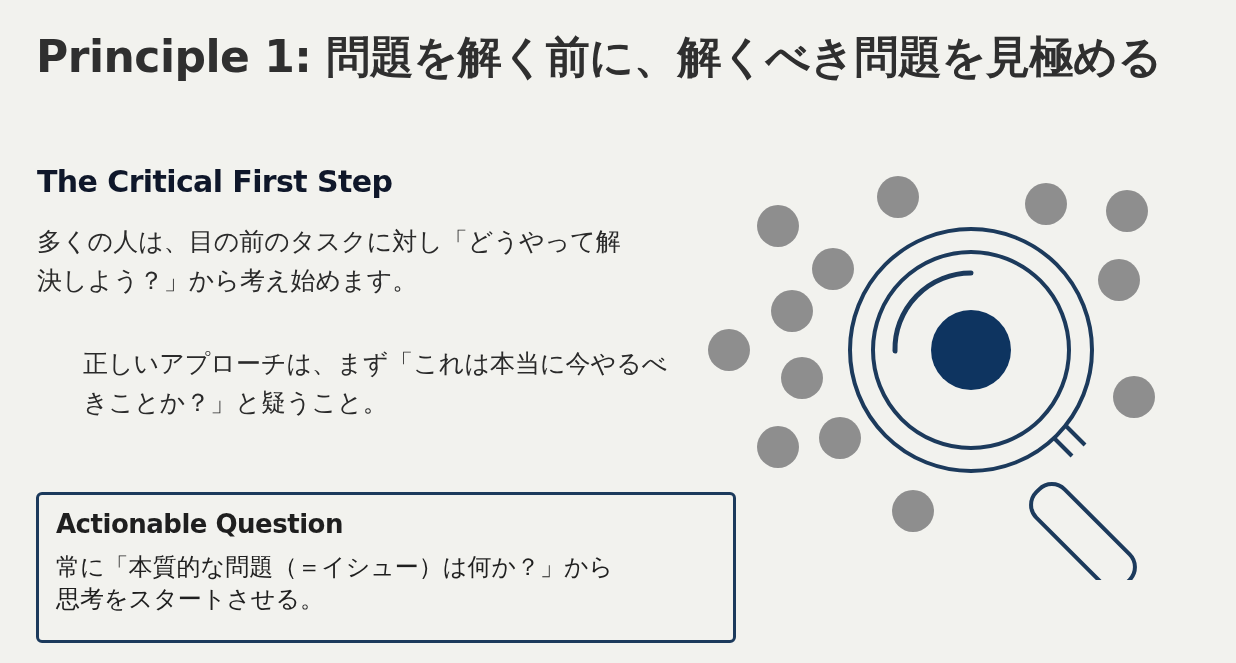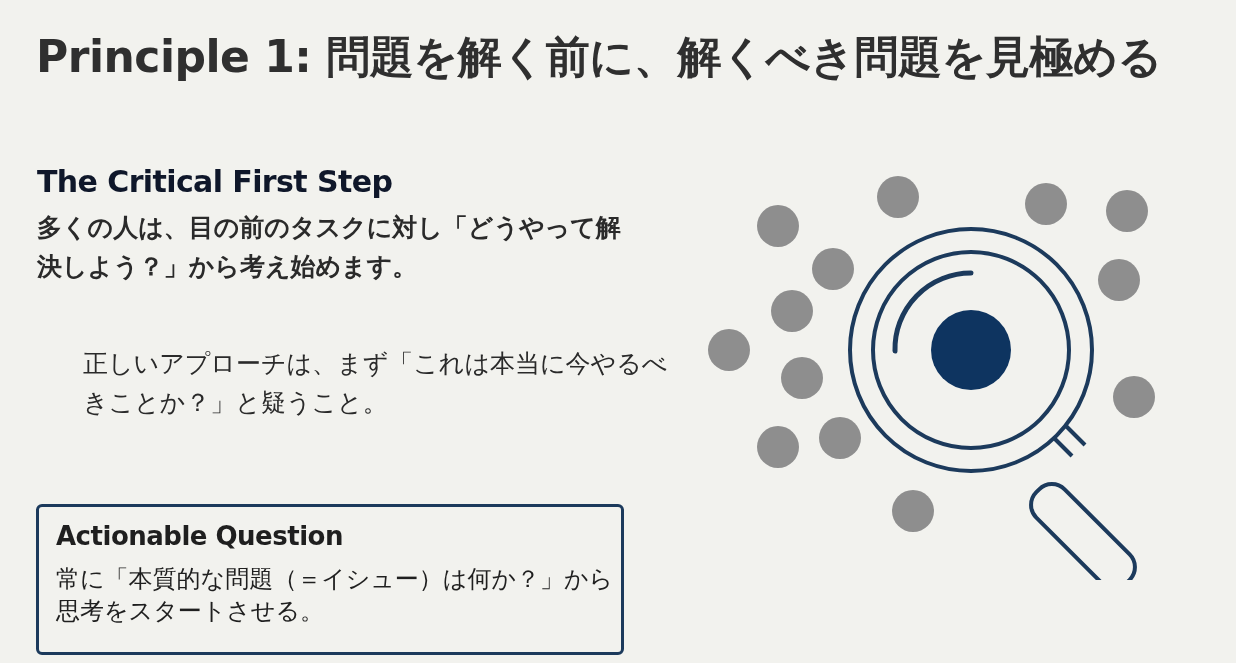--- a/index.html
+++ b/index.html
@@ -1,23 +1,23 @@
 <!DOCTYPE html>
 <html><head>
 <meta charset="utf-8">
 <style>
   html, body { margin:0; padding:0; }
   body { width:1236px; height:663px; background:#f2f2ee; overflow:hidden; position:relative;
          font-family:"DejaVu Sans","Liberation Sans",sans-serif; color:#2b2b2b; }
   .title { position:absolute; left:36px; top:28px; font-size:44px; font-weight:bold; color:#2f2f2f; letter-spacing:-0.5px; white-space:nowrap; }
   .subhead { position:absolute; left:37px; top:164px; font-size:30px; font-weight:bold; color:#0f172a; letter-spacing:-0.6px;text-align:center; }
   .para { position:absolute; left:37px; font-size:25px; line-height:39px; color:#2a2a2a; width:590px; }
-  .p1 { top:208px;font-weight:bold; }
+  .p1 { top:222px; }
   .p2 { top:344px;margin-left:46px; }
-  .box { position:absolute; left:36px; top:492px; width:588px; height:151px; border:3px solid #1c3a5c; border-radius:6px; box-sizing:border-box;margin-top:12px; }
+  .box { position:absolute; left:36px; top:492px; width:700px; height:151px; border:3px solid #1c3a5c; border-radius:6px; box-sizing:border-box; }
   .box-title { position:absolute; left:17px; top:14px; font-size:26px; font-weight:bold; color:#1f1f1f; letter-spacing:-0.5px; }
   .box-text { position:absolute; left:17px; top:56px; font-size:24px; line-height:32px; color:#1f1f1f; width:570px; }
   .illus { position:absolute; left:690px; top:160px; }
 </style>
 </head>
 <body>
 
 <div class="title">Principle 1: 問題を解く前に、解くべき問題を見極める</div>
 
 <div class="subhead">The Critical First Step</div>

